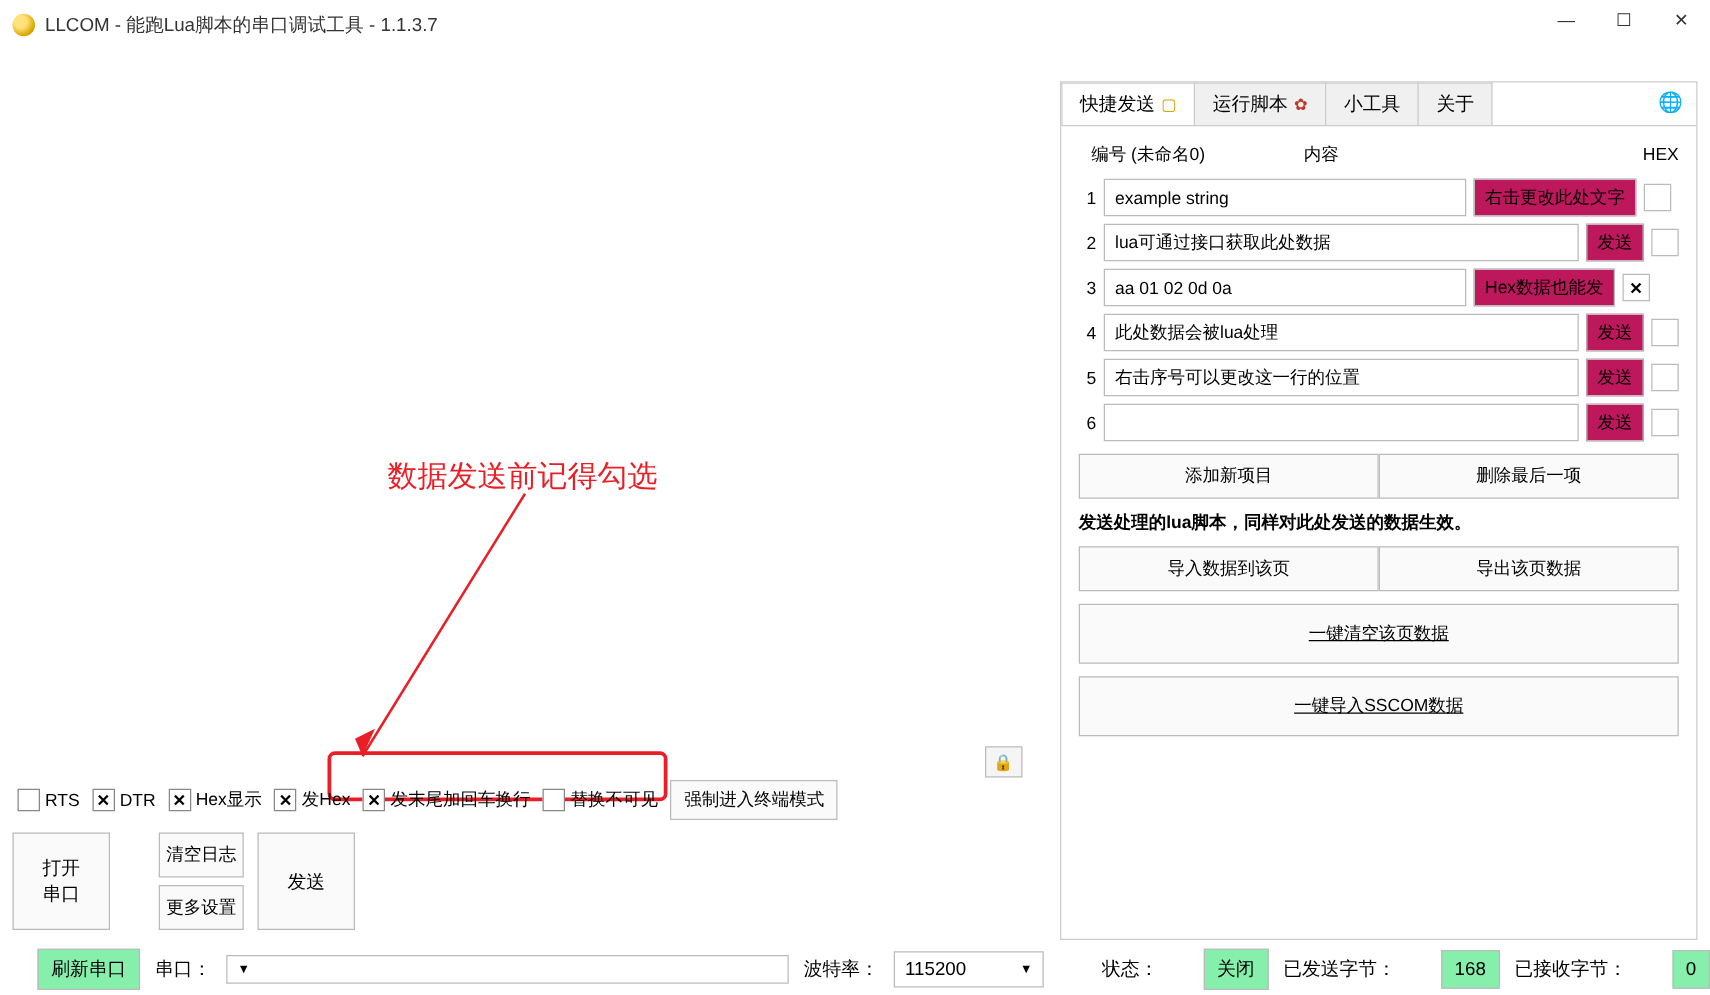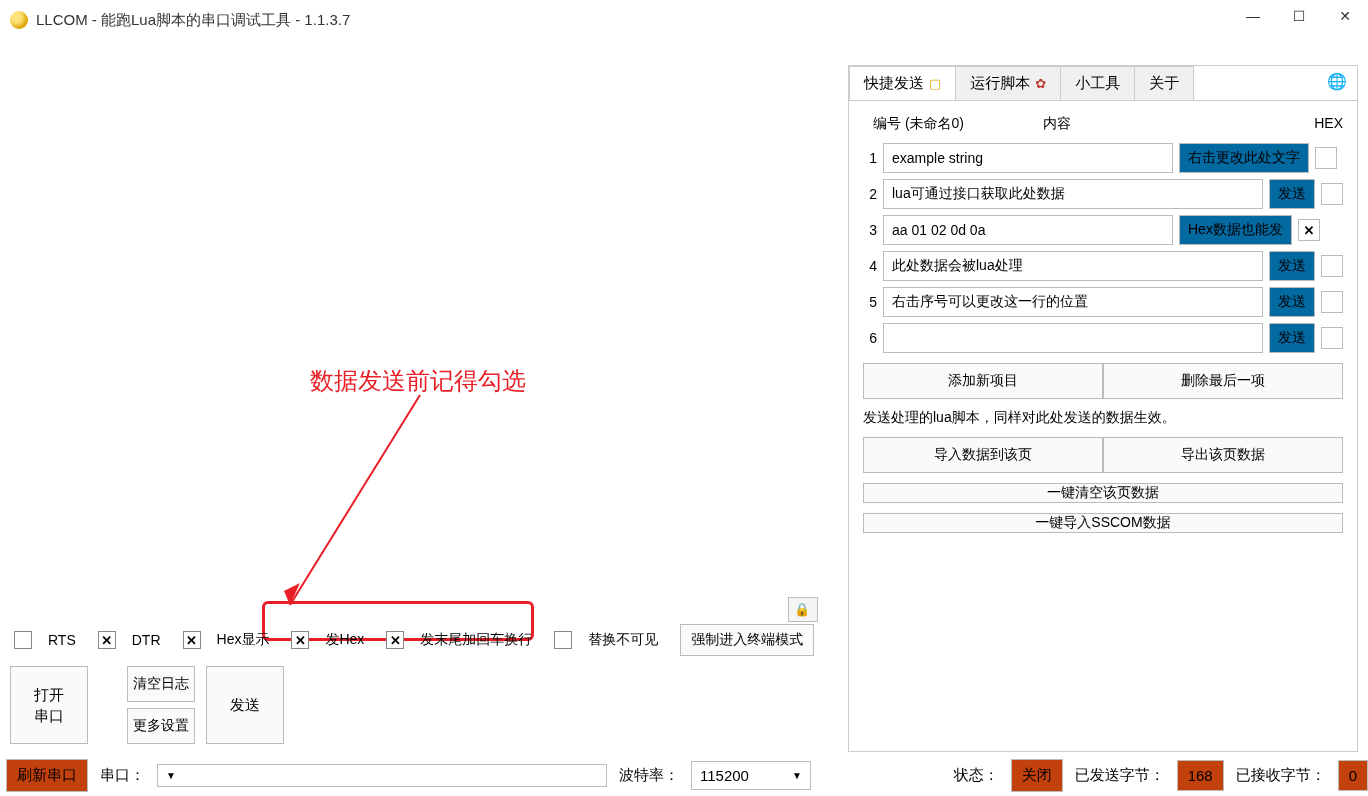--- a/index.html
+++ b/index.html
@@ -79,21 +79,21 @@
       border-radius: 6px;
     }
 
     
     .chk-row {
       position: absolute;
       left: 4px;
       bottom: 96px;
       display: flex;
       align-items: center;
-      gap: 16px;
+      gap: 4px;
       font-size: 14px;
     }
     .chk-row .chk {
       width: 18px; height: 18px;
       border: 1px solid #888;
       display: inline-flex;
       align-items: center; justify-content: center;
       font-size: 13px;
       font-weight: bold;
       background: #fff;
@@ -204,60 +204,61 @@
     .qrow .content-input {
       flex: 1;
       border: 1px solid #bbb;
       padding: 5px 8px;
       font-size: 14px;
       height: 30px;
     }
     .qrow .action-btn {
       border: 1px solid #bbb;
       padding: 5px 8px;
-      background: #0369a1;
+      background: #be185d;
       font-size: 14px;
       height: 30px;
       cursor: pointer;
       white-space: nowrap;
     }
     .qrow .hex-chk {
       width: 22px; height: 22px;
       border: 1px solid #bbb;
       display: flex; align-items: center; justify-content: center;
       font-weight: bold;
       font-size: 13px;
     }
     .qrow .hex-chk.checked::before { content: "✕"; }
 
     .two-btns {
       display: flex; 
     }
     .two-btns .btn { flex: 1; height: 36px; }
-    .one-btn .btn { width: 100%; height: 20px; }
+    .one-btn .btn { width: 100%; height: 48px; text-decoration: underline; }
     .note {
       font-size: 14px;
-      font-weight: normal;
+      font-weight: bold;
     }
 
     
     .statusbar {
       position: absolute;
       left: 6px; right: 0; bottom: 2px;
       height: 38px;
       display: flex;
       align-items: center;
       gap: 8px;
       font-size: 15px;
     }
     .statusbar .sbtn {
       border: 1px solid #bbb;
       padding: 6px 10px;
-      background: #c2410c;
-      cursor: pointer;
+      background: #86efac;
+      cursor: pointer;
+      margin-left: 24px;
     }
     .statusbar .slabel { padding: 0 4px; }
     .statusbar .combo {
       border: 1px solid #bbb;
       padding: 5px 8px;
       display: flex; align-items: center; gap: 6px;
       background: #fff;
     }
     .statusbar .combo.port { width: 450px; justify-content: space-between;}
     .statusbar .combo.baud { width: 120px; justify-content: space-between;}

